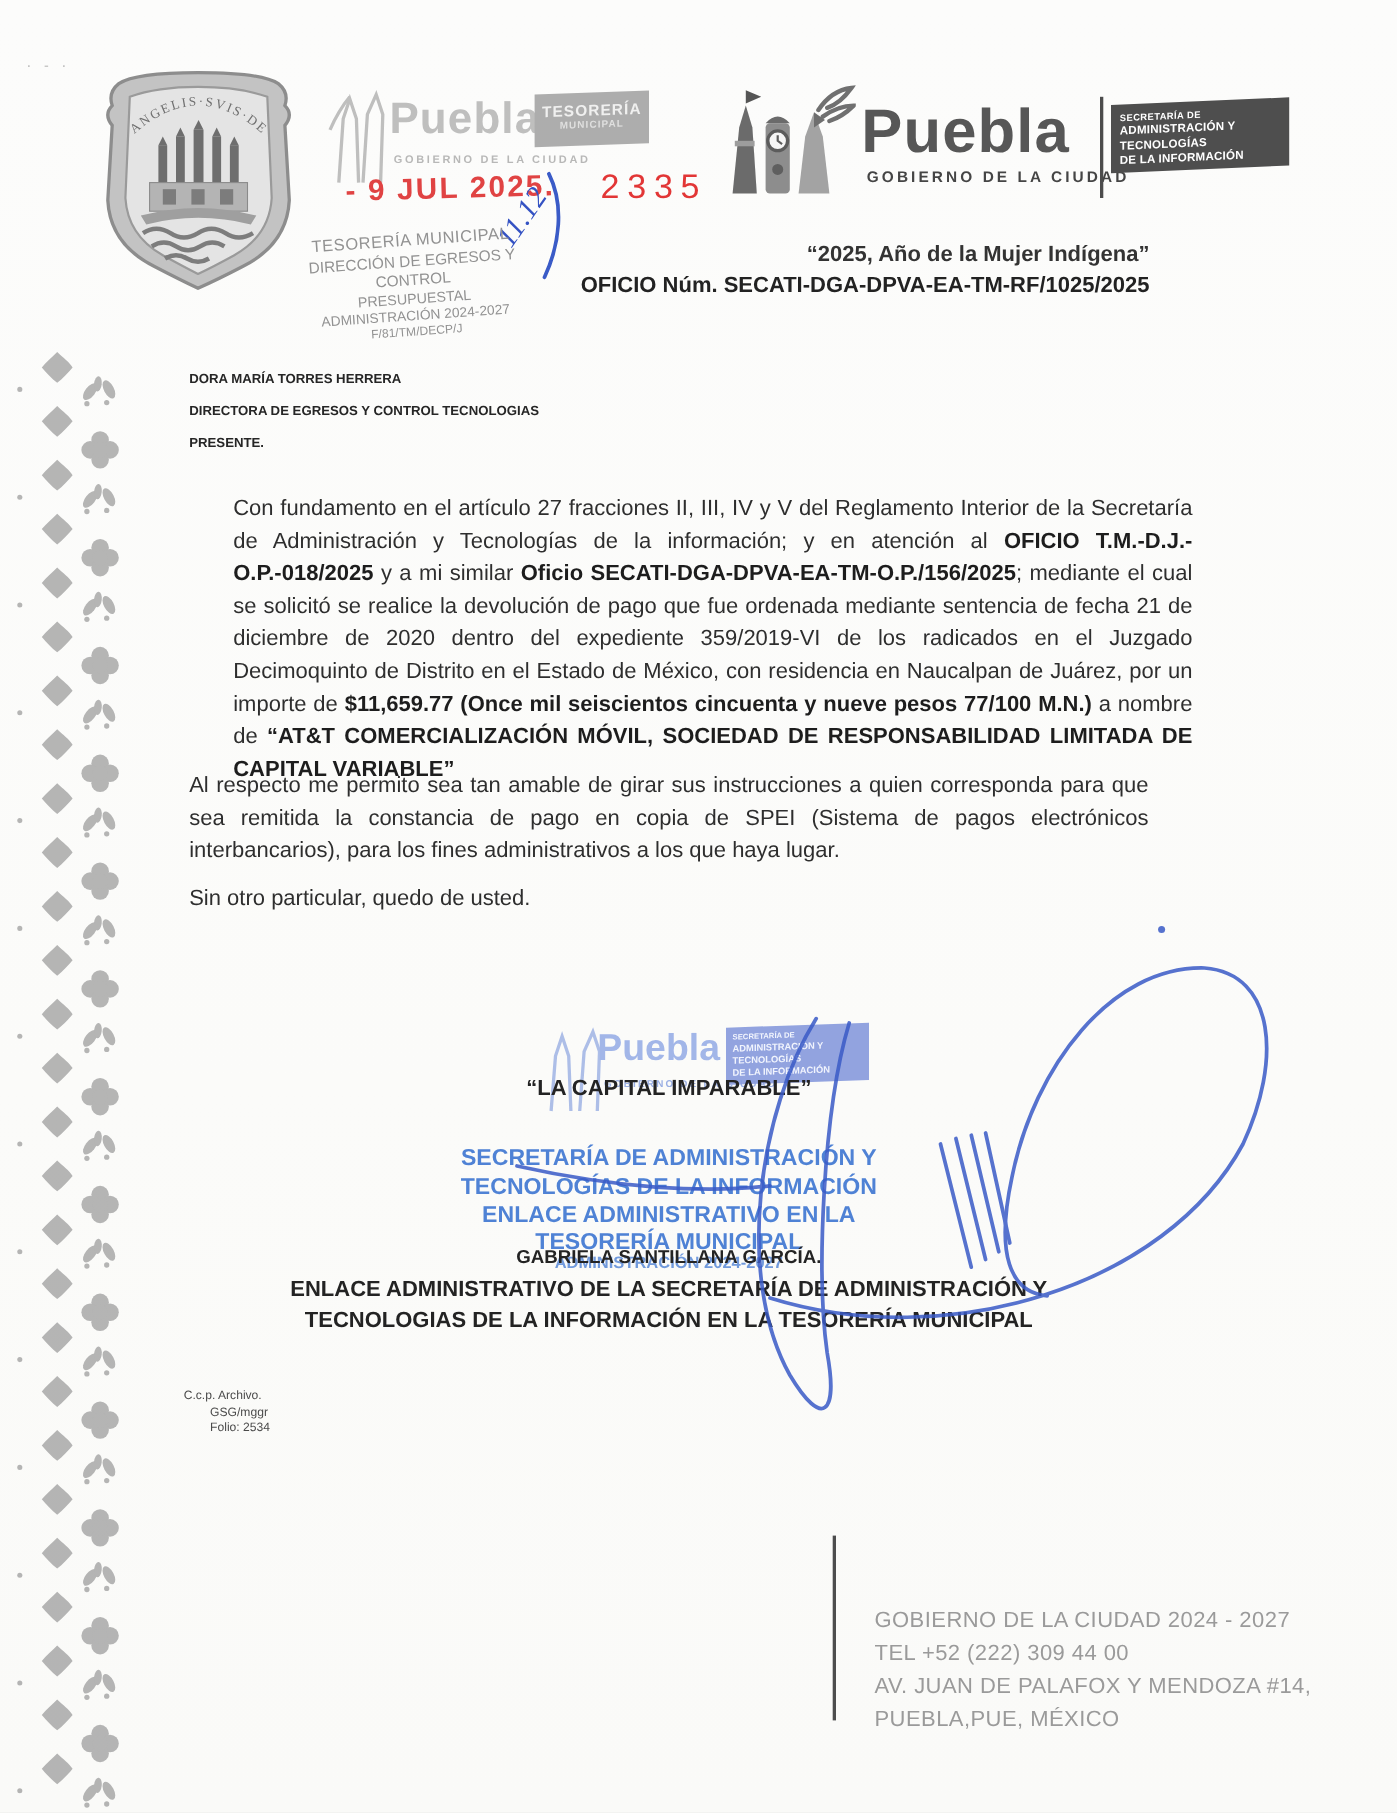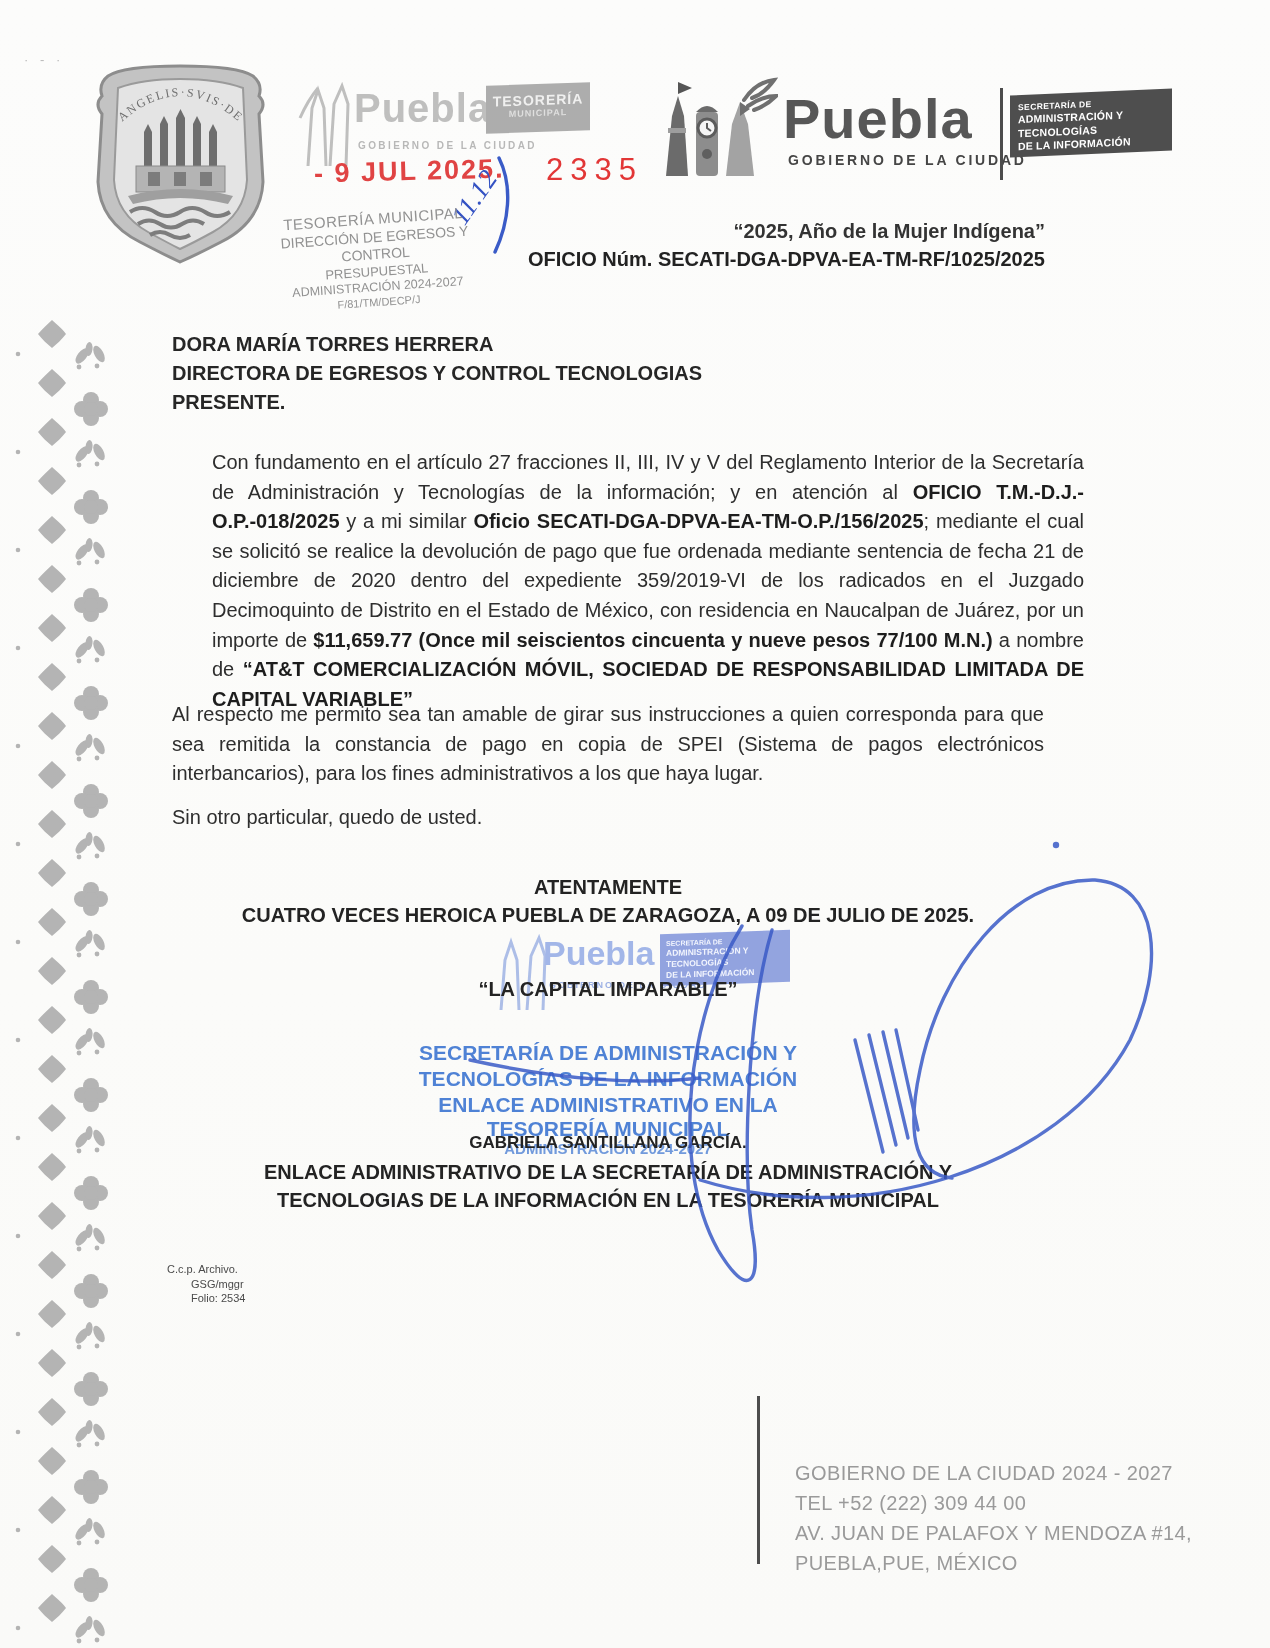--- a/index.html
+++ b/index.html
@@ -35,21 +35,21 @@
   .brand{position:absolute;left:135px;top:16px;font-size:56px;font-weight:800;color:#575757;letter-spacing:1px;}
   .brand-sub{position:absolute;left:140px;top:82px;font-size:14px;font-weight:700;letter-spacing:2.8px;color:#454545;}
   .logo-divider{position:absolute;left:352px;top:18px;width:3px;height:92px;background:#4c4c4c;}
   .sec-badge{position:absolute;left:362px;top:22px;width:162px;height:62px;background:#4e4e4e;transform:skewY(-2.5deg);
     color:#fff;padding:7px 8px 0 8px;box-sizing:border-box;line-height:1.3;}
   .sec-badge .s1{font-size:8.5px;font-weight:700;letter-spacing:.4px;}
   .sec-badge .s2,.sec-badge .s3{font-size:10.5px;font-weight:800;letter-spacing:.2px;}
   .quote-line{left:480px;top:220px;width:565px;text-align:right;font-size:20px;font-weight:700;color:#333;}
   .oficio-line{left:400px;top:248px;width:645px;text-align:right;font-size:20px;font-weight:700;color:#222;}
   
-  .recipient{left:172px;top:330px;font-size:20px;font-weight:700;line-height:29px;color:#262626;}
+  .recipient{left:172px;top:330px;font-size:12px;font-weight:700;line-height:29px;color:#262626;}
   .para{left:172px;width:872px;font-size:20px;line-height:29.6px;text-align:justify;color:#2e2e2e;}
   .p1{top:448px;margin-left:40px;}
   .p2{top:700px;}
   .closing{left:172px;top:806px;font-size:20px;color:#2e2e2e;}
   .para b,.sig b{color:#1d1d1d;}
   
   .sig{left:172px;width:872px;text-align:center;font-size:20px;font-weight:700;color:#232323;}
   .sig-atte{top:876px;}
   .sig-city{top:904px;}
   .sig-motto{top:978px;}
@@ -280,22 +280,20 @@
   <div class="abs recipient">
     <div>DORA MARÍA TORRES HERRERA</div>
     <div>DIRECTORA DE EGRESOS Y CONTROL TECNOLOGIAS</div>
     <div>PRESENTE.</div>
   </div>
 
   <div class="abs para p1"><span>Con fundamento en el artículo 27 fracciones II, III, IV y V del Reglamento Interior de la Secretaría de Administración y Tecnologías de la información; y en atención al </span><b>OFICIO T.M.-D.J.-O.P.-018/2025</b><span> y a mi similar </span><b>Oficio SECATI-DGA-DPVA-EA-TM-O.P./156/2025</b><span>; mediante el cual se solicitó se realice la devolución de pago que fue ordenada mediante sentencia de fecha 21 de diciembre de 2020 dentro del expediente 359/2019-VI de los radicados en el Juzgado Decimoquinto de Distrito en el Estado de México, con residencia en Naucalpan de Juárez, por un importe de </span><b>$11,659.77 (Once mil seiscientos cincuenta y nueve pesos 77/100 M.N.)</b><span> a nombre de </span><b>“AT&amp;T COMERCIALIZACIÓN MÓVIL, SOCIEDAD DE RESPONSABILIDAD LIMITADA DE CAPITAL VARIABLE”</b></div>
   <div class="abs para p2">Al respecto me permito sea tan amable de girar sus instrucciones a quien corresponda para que sea remitida la constancia de pago en copia de SPEI (Sistema de pagos electrónicos interbancarios), para los fines administrativos a los que haya lugar.</div>
   <div class="abs closing">Sin otro particular, quedo de usted.</div>
 
-  <div class="abs sig sig-atte">ATENTAMENTE</div>
-  <div class="abs sig sig-city">CUATRO VECES HEROICA PUEBLA DE ZARAGOZA, A 09 DE JULIO DE 2025.</div>
 
   <div class="abs blue-logo">
     <svg width="90" height="90" viewBox="0 0 90 90" style="position:absolute;left:28px;top:6px;opacity:.8">
       <g fill="none" stroke="#7f9ade" stroke-width="3">
         <path d="M18 84 L22 34 L28 16 L34 34 L36 84"></path>
         <path d="M44 84 L48 30 L56 12 L62 30 L60 84"></path>
       </g>
     </svg>
     <div class="blue-brand">Puebla</div>
     <div class="blue-sub">GOBIERNO DE LA CIUDAD</div>

